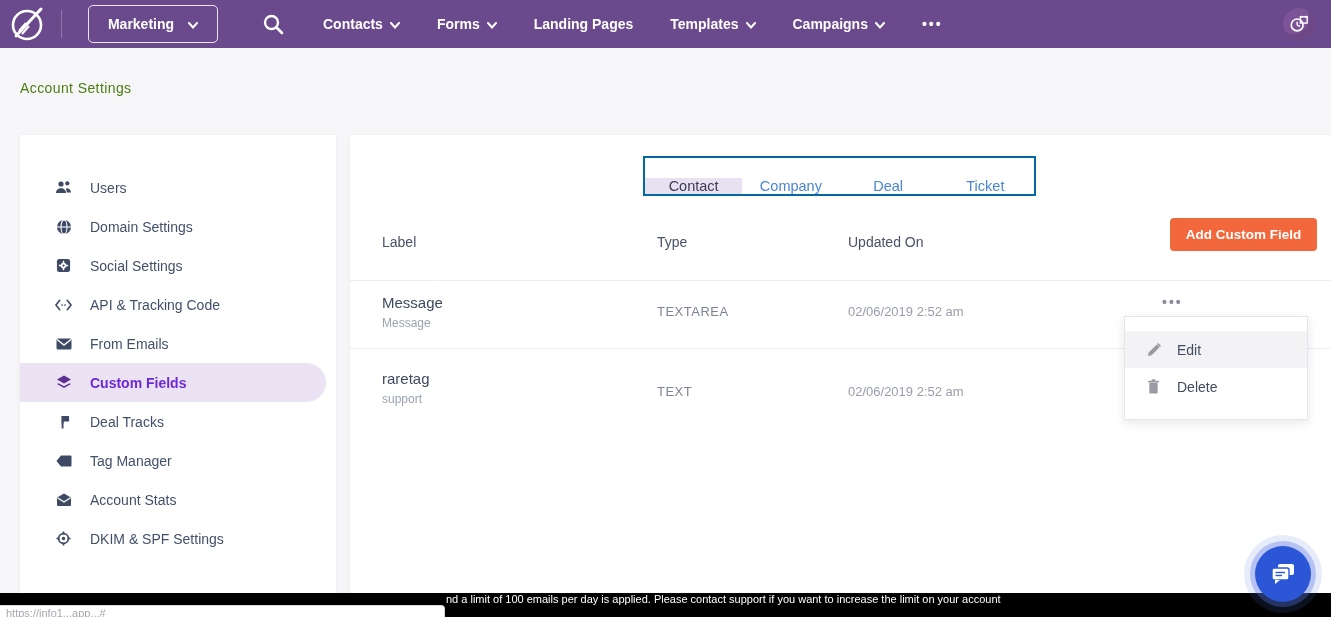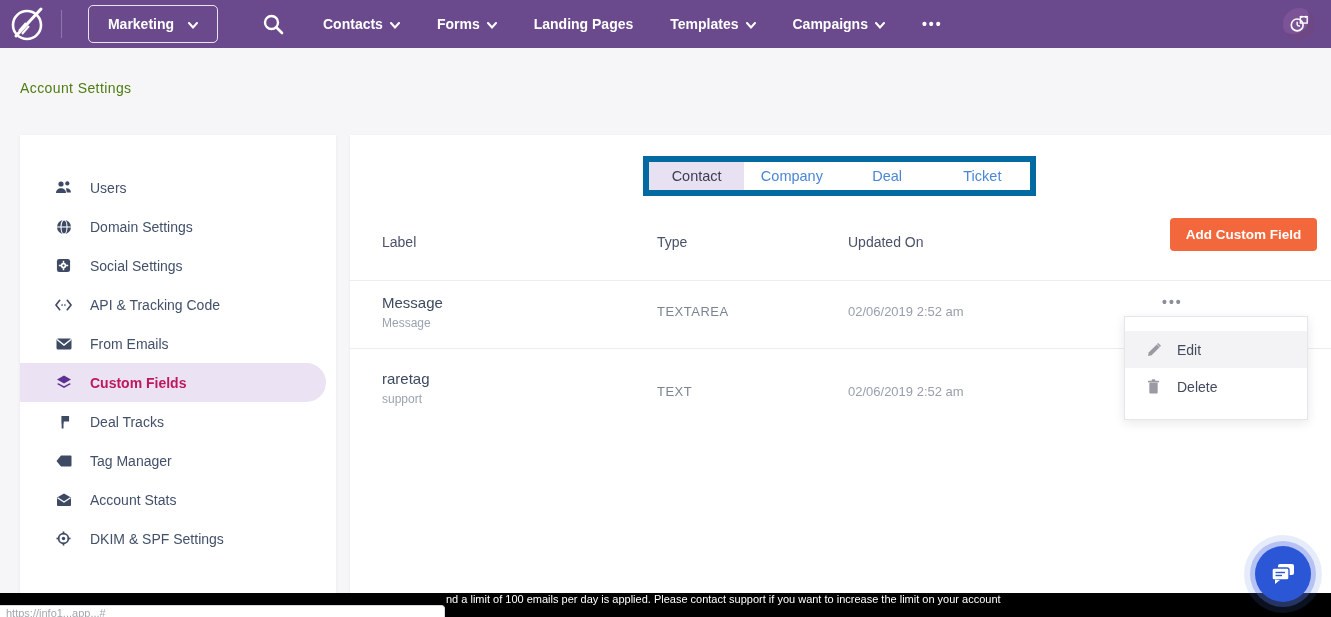--- a/index.html
+++ b/index.html
@@ -20,28 +20,28 @@
 
   
   .page-title { position:absolute; left:20px; top:80px; font-size:14px; letter-spacing:0.4px; color:#4d7c0f; font-weight:400; }
 
   
   .sidebar { position:absolute; left:20px; top:135px; width:316px; height:482px; background:#fff; box-shadow:0 1px 3px rgba(40,40,60,0.08); z-index:5; }
   .side-item { position:relative; height:39px; display:flex; align-items:center; color:#42506a; font-size:14px; cursor:pointer; }
   .side-item:first-child { margin-top:33px; }
   .side-item .sicon { position:absolute; left:35px; width:17px; height:17px; display:flex; align-items:center; justify-content:center; color:#3e4a63; }
   .side-item .slabel { position:absolute; left:70px; }
-  .side-item.active { background:#ebe3f3; border-radius:0 22px 22px 0; width:306px; color:#be185d; font-weight:bold;padding-left:45px; }
+  .side-item.active { background:#ebe3f3; border-radius:0 22px 22px 0; width:306px; color:#6d28d9; font-weight:bold;padding-left:45px; }
   .side-item.active .sicon { color:#5c3191; }
 
   
   .main-card { position:absolute; left:350px; top:135px; width:981px; height:482px; background:#fff; box-shadow:0 1px 3px rgba(40,40,60,0.06); }
 
   
-  .tabs { position:absolute; left:293px; top:21px; width:393px; height:40px; border:6px solid #0369a1; background:#fff; display:flex; }
+  .tabs { position:absolute; left:293px; top:21px; width:393px; height:40px; border:2px solid #0369a1; background:#fff; display:flex;align-items:flex-end; }
   .tab { flex:1; display:flex; align-items:center; justify-content:center; font-size:14.5px; color:#4a86d4; cursor:pointer; }
   .tab.active { background:#e8e1f1; color:#3c3c55; }
 
   
   .col-header { position:absolute; font-size:14px; color:#4a5168; }
   .ch-label { left:32px; top:99px; }
   .ch-type { left:307px; top:99px; }
   .ch-updated { left:498px; top:99px; }
   .add-btn { position:absolute; left:820px; top:83px; width:147px; height:33px; background:#f2683c; border:none; border-radius:4px; color:#fff; font-size:13.5px; font-weight:bold; font-family:"Liberation Sans",sans-serif; cursor:pointer; }
 

